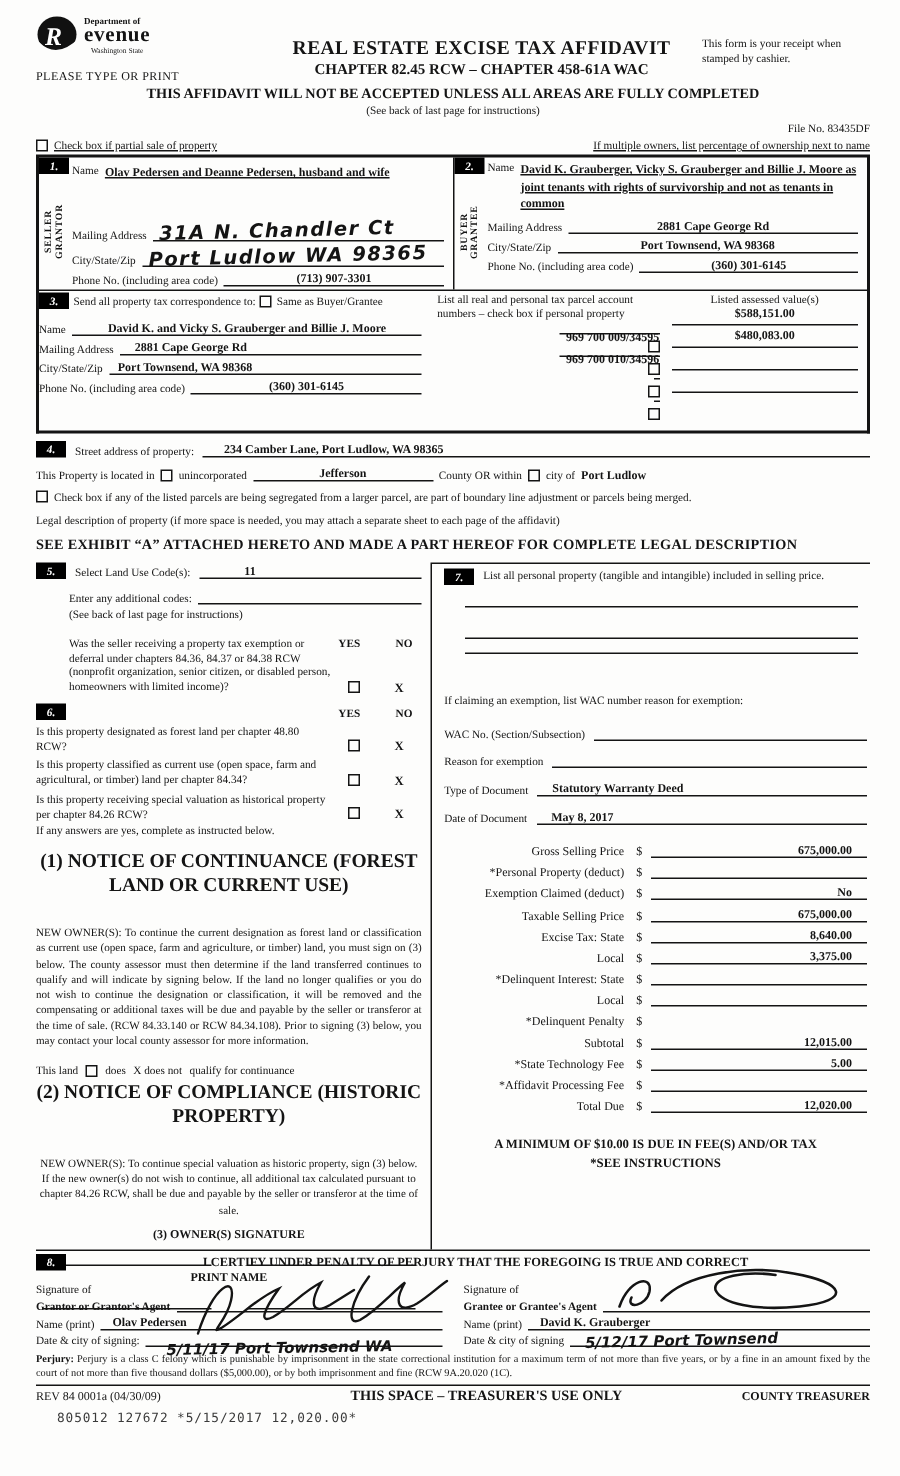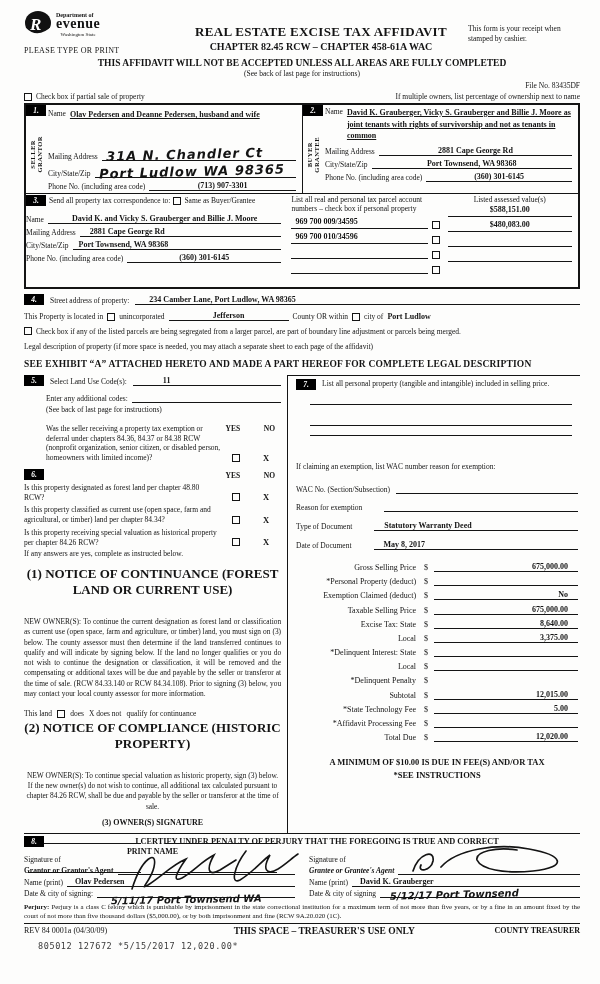--- a/index.html
+++ b/index.html
@@ -15,21 +15,21 @@
   .logo-txt .rev { font-size:14px; font-weight:bold; letter-spacing:0.5px; margin-top:-2px; }
   .logo-txt .state { font-size:5px; text-align:center; }
   .please { font-size:8px; margin-top:8px; letter-spacing:0.3px; }
   .hdr-center { flex:1; text-align:center; padding-top:14px; }
   .title { font-size:13px; font-weight:bold; letter-spacing:0.3px; }
   .subtitle { font-size:10px; font-weight:bold; margin-top:1px; }
   .hdr-right { width:112px; font-size:7.5px; padding-top:14px; line-height:1.3; }
   .warning { text-align:center; font-size:9.5px; font-weight:bold; margin-top:3px; }
   .seeback { text-align:center; font-size:7.5px; margin-top:1px; }
   .fileno { text-align:right; font-size:7.5px; margin-top:3px; }
-  .partial-row { display:flex; justify-content:space-between; font-size:7.5px; margin-top:2px; align-items:flex-end; }
+  .partial-row { display:flex; justify-content:space-between; font-size:7.5px; margin-top:2px; align-items:flex-end;text-decoration:underline; }
   .cb { display:inline-block; width:8px; height:8px; border:1px solid #141414; vertical-align:-1px; flex:none; }
 
   
   .parties { display:flex; border:2px solid #141414; border-bottom:1px solid #141414; margin-top:2px; }
   .party { width:50%; display:flex; }
   .party + .party { border-left:1.5px solid #141414; }
   .party-side { width:20px; display:flex; flex-direction:column; align-items:center; flex:none; }
   .secnum { background:#000; color:#fff; font-size:7.5px; font-style:italic; font-weight:bold;
             width:20px; height:11px; line-height:11px; text-align:center; flex:none; }
   .vwrap { flex:1; display:flex; justify-content:center; align-items:center; gap:0; }
@@ -44,21 +44,21 @@
   .hand { font-family:"DejaVu Sans", sans-serif; font-style:italic; font-weight:bold; }
   .hand-big { font-size:13px; letter-spacing:1px; white-space:nowrap; position:absolute; bottom:-2px; left:4px; transform:rotate(-1.5deg); }
 
   
   .sec3 { display:flex; border:2px solid #141414; border-top:none; }
   .s3-left { width:47%; padding:1px 4px 3px 0; }
   .s3-mid { width:29%; padding:1px 6px 13px 6px; }
   .s3-right { width:24%; padding:1px 6px 3px 2px; }
   .s3-head { font-size:7.5px; line-height:1.25; }
   .s3-corr { display:flex; gap:3px; font-size:7.5px; align-items:center; }
-  .parcel-row { display:flex; align-items:flex-end; gap:4px; height:15px; }
+  .parcel-row { display:flex; align-items:flex-end; gap:4px; height:15px;flex-direction:column; }
   .parcel-row .blank { text-align:left; }
   .parcel-num { font-weight:bold; font-size:8px; padding-left:4px; }
   .assess-row { height:15px; display:flex; align-items:flex-end; }
   .assess-row .blank { text-align:center; }
 
   
   .sec4 { margin-top:5px; }
   .s4-street { display:flex; align-items:flex-end; gap:6px; font-size:7.5px; }
   .s4-line { display:flex; align-items:flex-end; gap:4px; font-size:7.5px; margin-top:6px; flex-wrap:nowrap; }
   .ublank { border-bottom:1px solid #141414; text-align:center; font-weight:bold; font-size:8px; }
@@ -87,21 +87,21 @@
   .da-lines { display:flex; gap:18px; margin-top:26px; padding:0 8px; }
   .da-l { flex:1.8; border-top:1px solid #141414; text-align:center; font-size:7.5px; padding-top:1px; }
   .da-r { flex:1; border-top:1px solid #141414; text-align:center; font-size:7.5px; padding-top:1px; }
   .sig3 { text-align:center; font-size:8px; font-weight:bold; margin-top:6px; }
   .two-lines { display:flex; gap:24px; margin-top:16px; padding:0 4px; }
   .two-lines div { flex:1; border-bottom:1px solid #141414; }
   .printname { text-align:center; font-size:8px; font-weight:bold; margin-top:3px; }
 
   .pp-line { border-bottom:1px solid #141414; height:15px; margin:0 6px 0 14px; }
   .wac-row { display:flex; align-items:flex-end; gap:6px; font-size:7.5px; margin-top:14px; }
-  .doc-row { display:flex; align-items:flex-end; gap:22px; font-size:7.5px; margin-top:9px; }
+  .doc-row { display:flex; align-items:flex-end; gap:6px; font-size:7.5px; margin-top:9px; }
   .fee-table { margin-top:8px; }
   .fee-row { display:flex; align-items:flex-end; height:14.2px; font-size:8px; }
   .fee-lbl { width:128px; text-align:right; padding-right:8px; white-space:nowrap; }
   .fee-cur { width:10px; }
   .fee-line { flex:1; border-bottom:1px solid #141414; text-align:right; }
   .fee-amt { font-weight:bold; padding-right:10px; font-size:8px;text-align:right; }
   .minnote { text-align:center; font-weight:bold; font-size:8.5px; margin-top:14px; line-height:1.5; }
 
   
   .sec8 { border-top:1.5px solid #141414; margin-top:0; padding-top:2px; }
@@ -562,21 +562,21 @@
       </div>
 
       <div class="s8-half">
         <svg class="sigsvg" style="left:96px;top:-12px;" width="180" height="50" viewBox="0 0 180 50">
           <path d="M8 30 C14 12 30 8 28 20 C26 30 12 32 16 24 M36 26 C52 8 92 2 124 8 C158 14 164 26 128 30 C98 33 76 28 72 19 C70 10 92 6 112 9" fill="none" stroke="#141414" stroke-width="1.7" stroke-linecap="round"></path>
         </svg>
         <div class="s8-row">
           <span class="lbl">Signature of</span>
         </div>
         <div class="s8-row">
-          <span class="lbl" style="font-weight:bold;font-style:italic;">Grantee or Grantee's Agent</span>
+          <span class="lbl" style="font-weight:bold;">Grantee or Grantee's Agent</span>
           <span class="blank"></span>
         </div>
         <div class="s8-row">
           <span class="lbl">Name (print)</span>
           <span class="blank">
             <span class="val" style="padding-left:8px;">David K. Grauberger</span>
           </span>
         </div>
         <div class="s8-row">
           <span class="lbl">Date &amp; city of signing</span>

